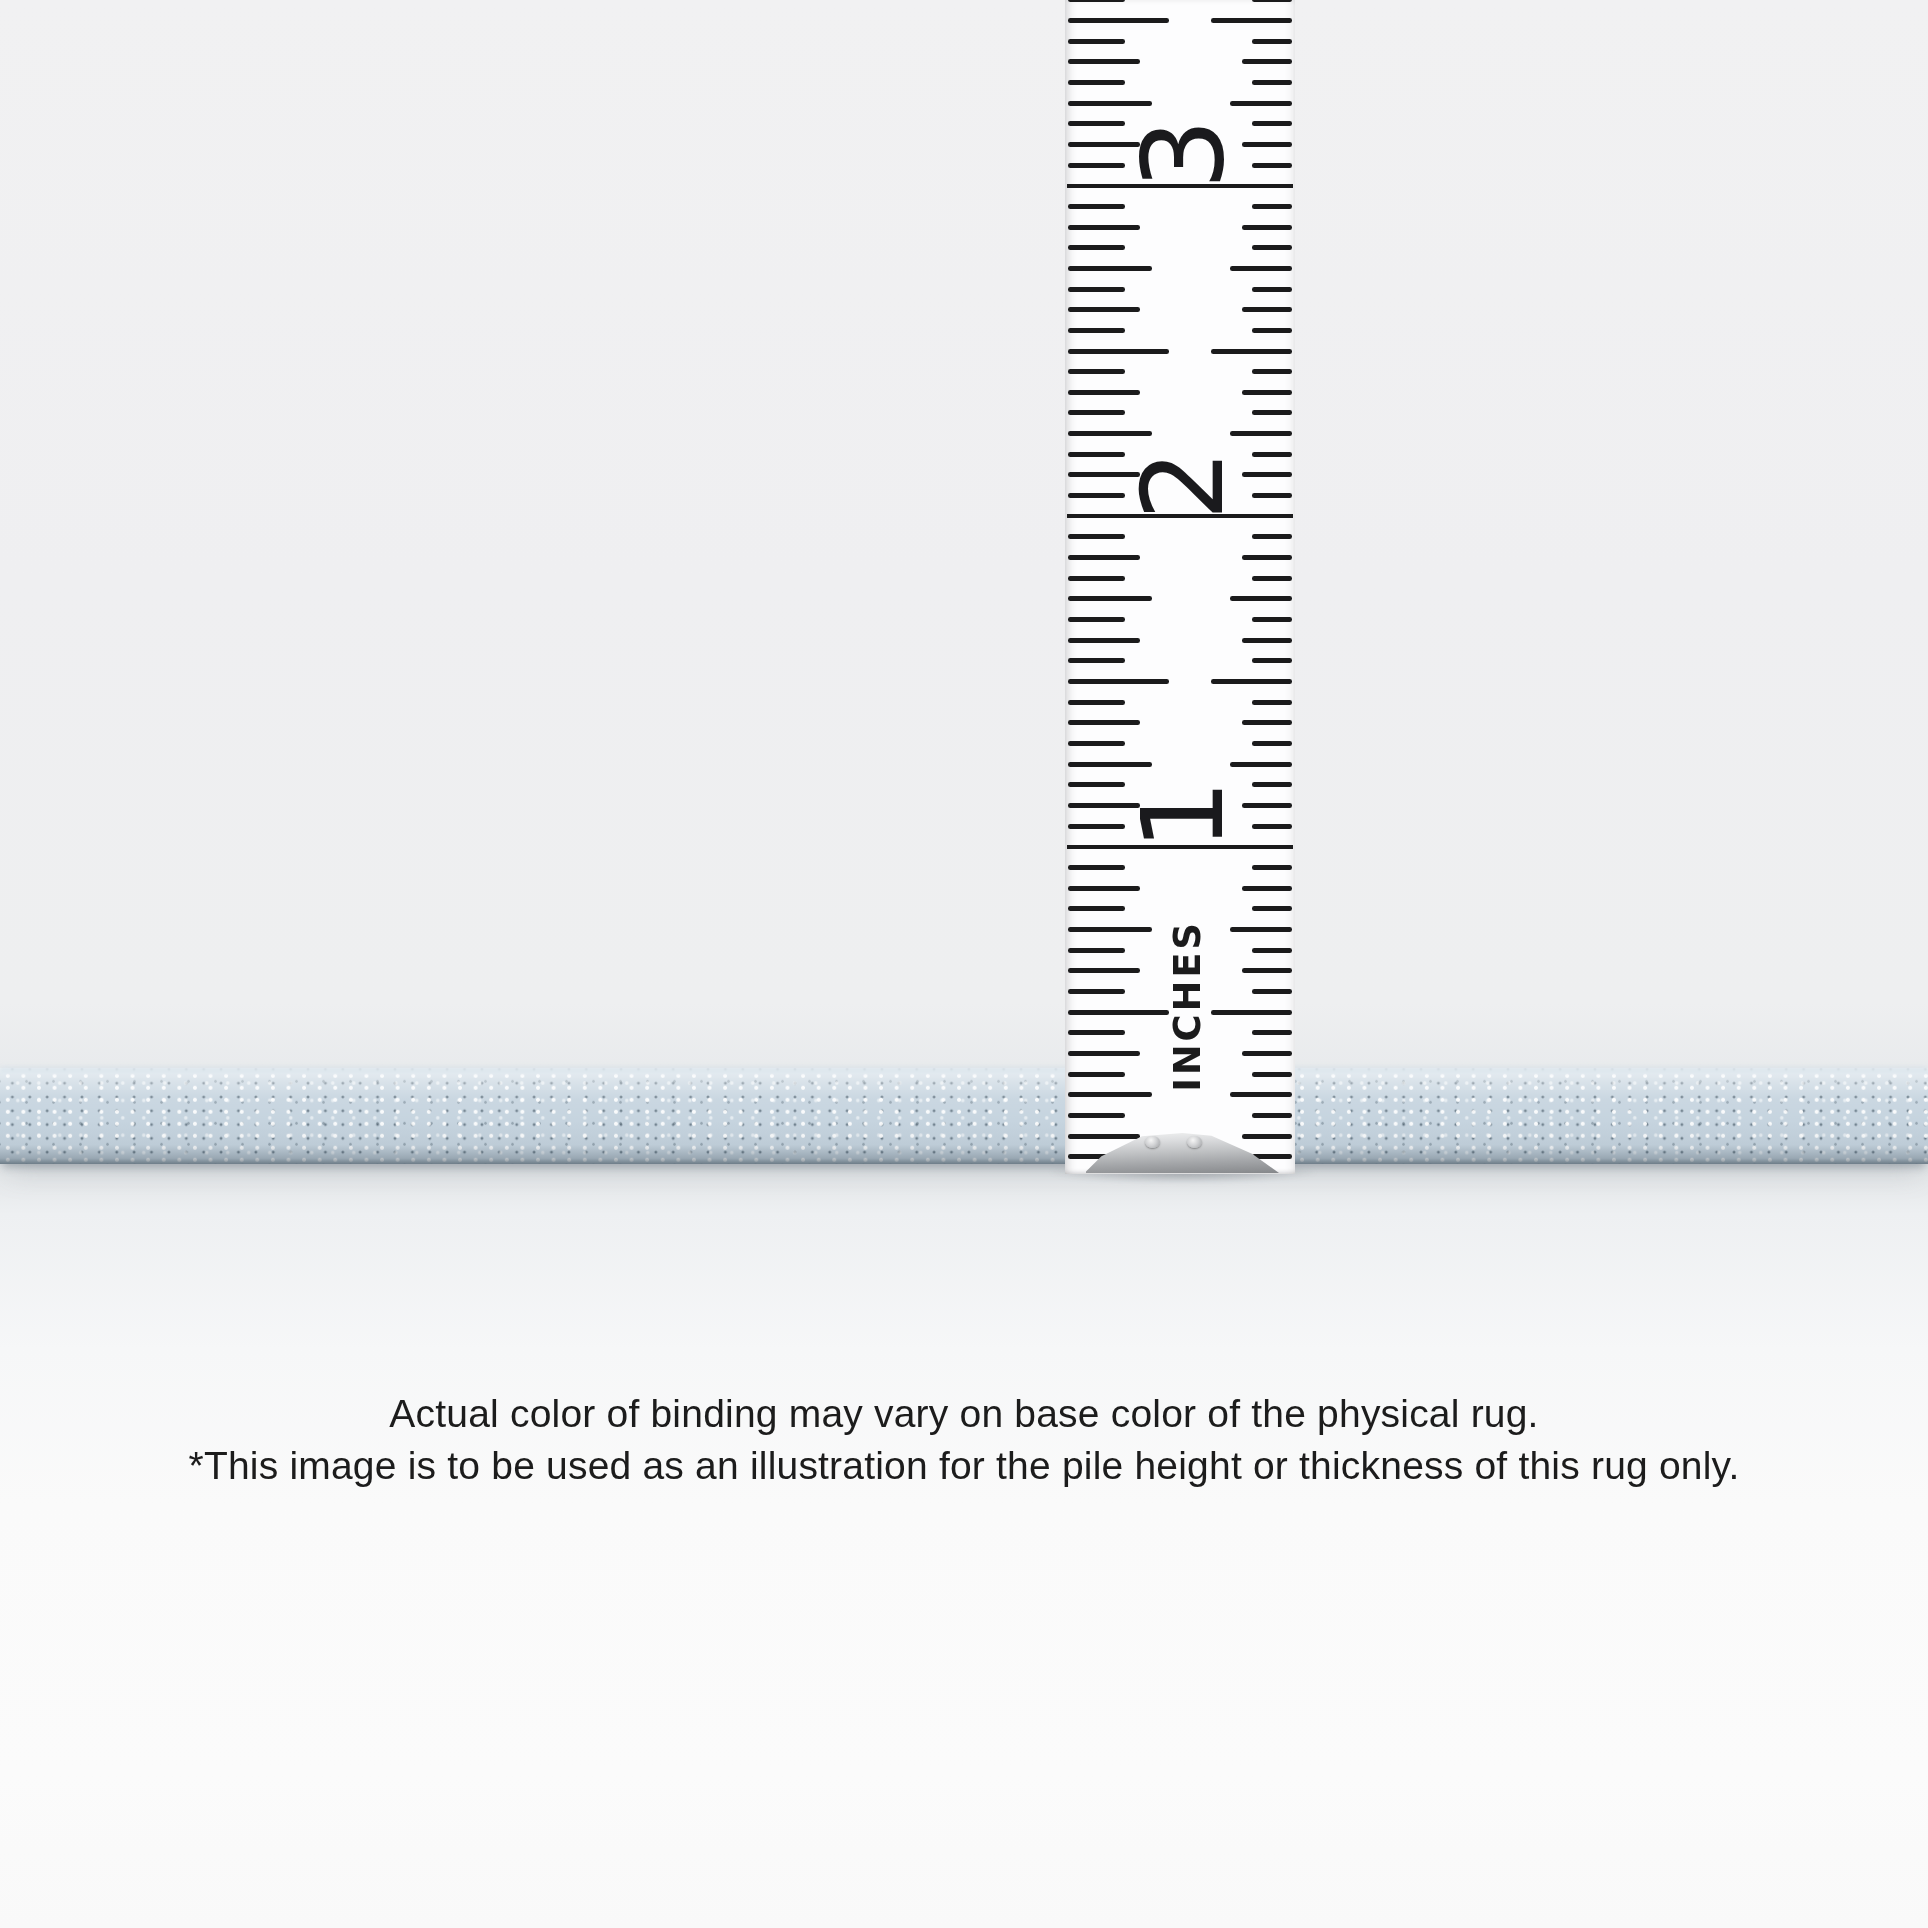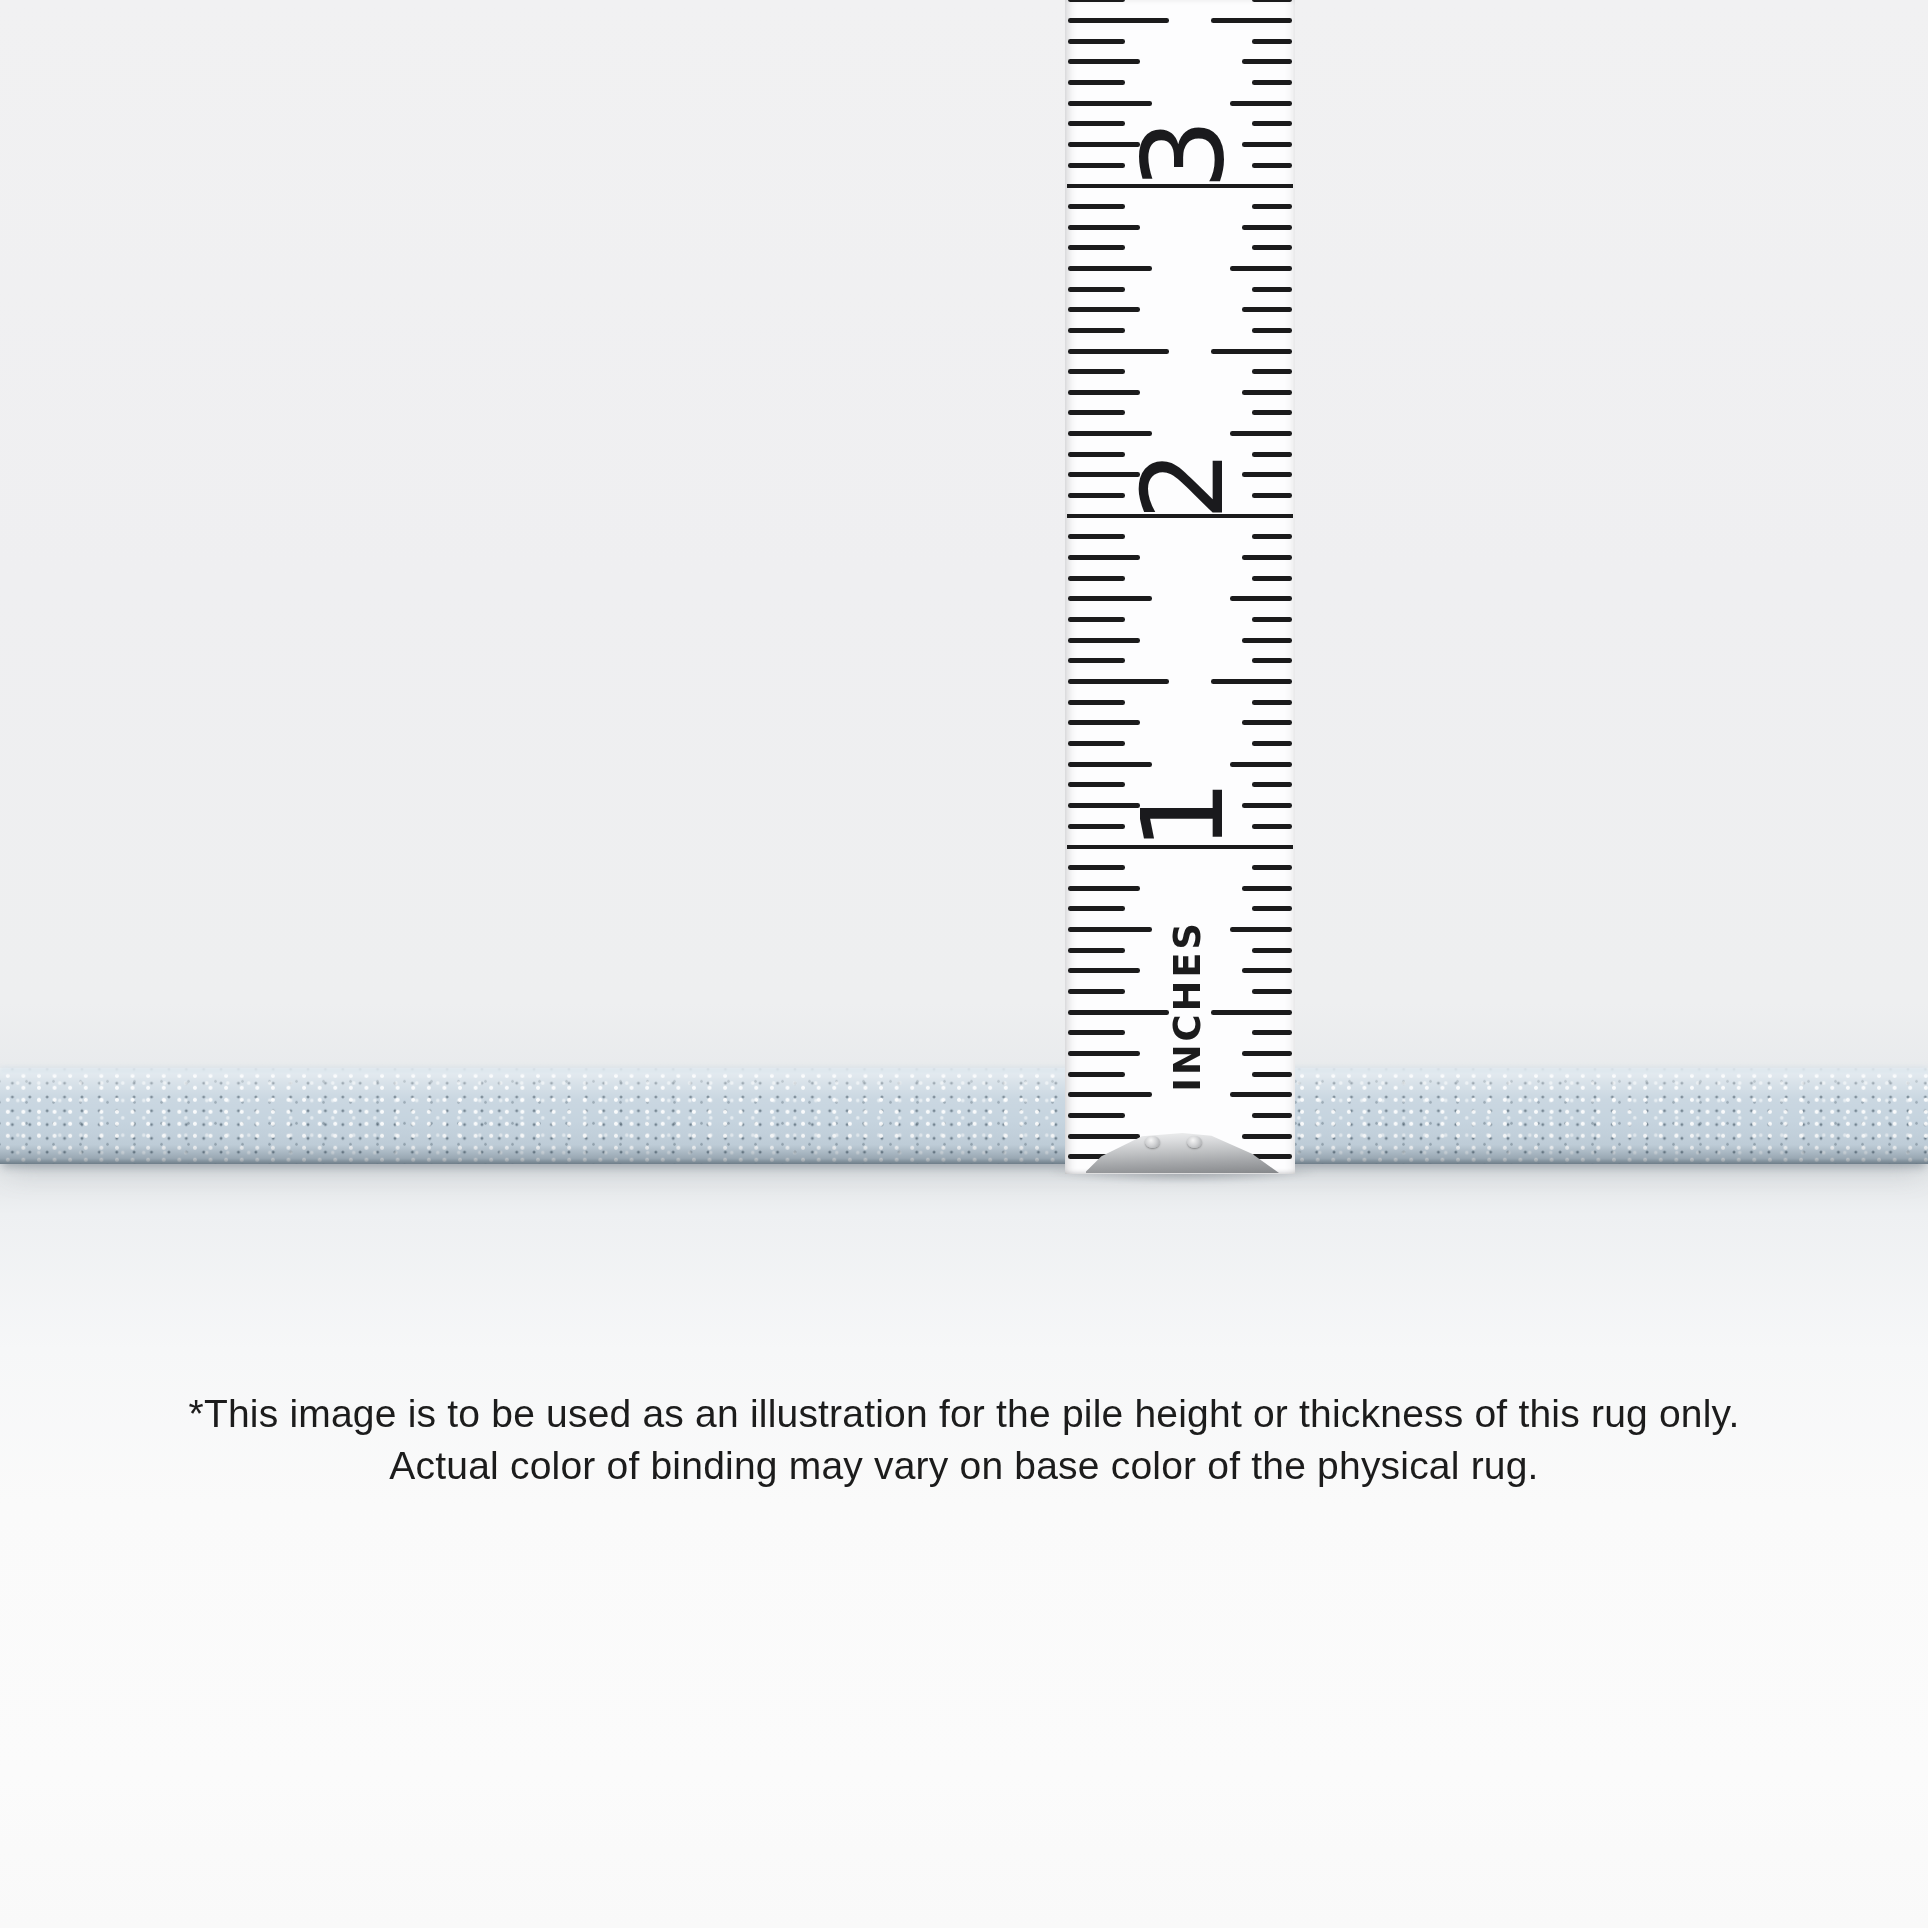--- a/index.html
+++ b/index.html
@@ -307,18 +307,18 @@
       <div class="tick right" style="top: 18px; width: 81px;"></div>
       <div class="tick left" style="top: -2.8px; width: 57px;"></div>
       <div class="tick right" style="top: -2.8px; width: 40px;"></div>
       <div class="metal-cap">
       <span class="rivet r1"></span>
       <span class="rivet r2"></span>
     </div>
   </div>
 
   <div class="disclaimer">
+    <div>Actual color of binding may vary on base color of the physical rug.</div>
     <div>*This image is to be used as an illustration for the pile height or thickness of this rug only.</div>
-    <div>Actual color of binding may vary on base color of the physical rug.</div>
   </div>
 
 </div>
 
 
 </body></html>

